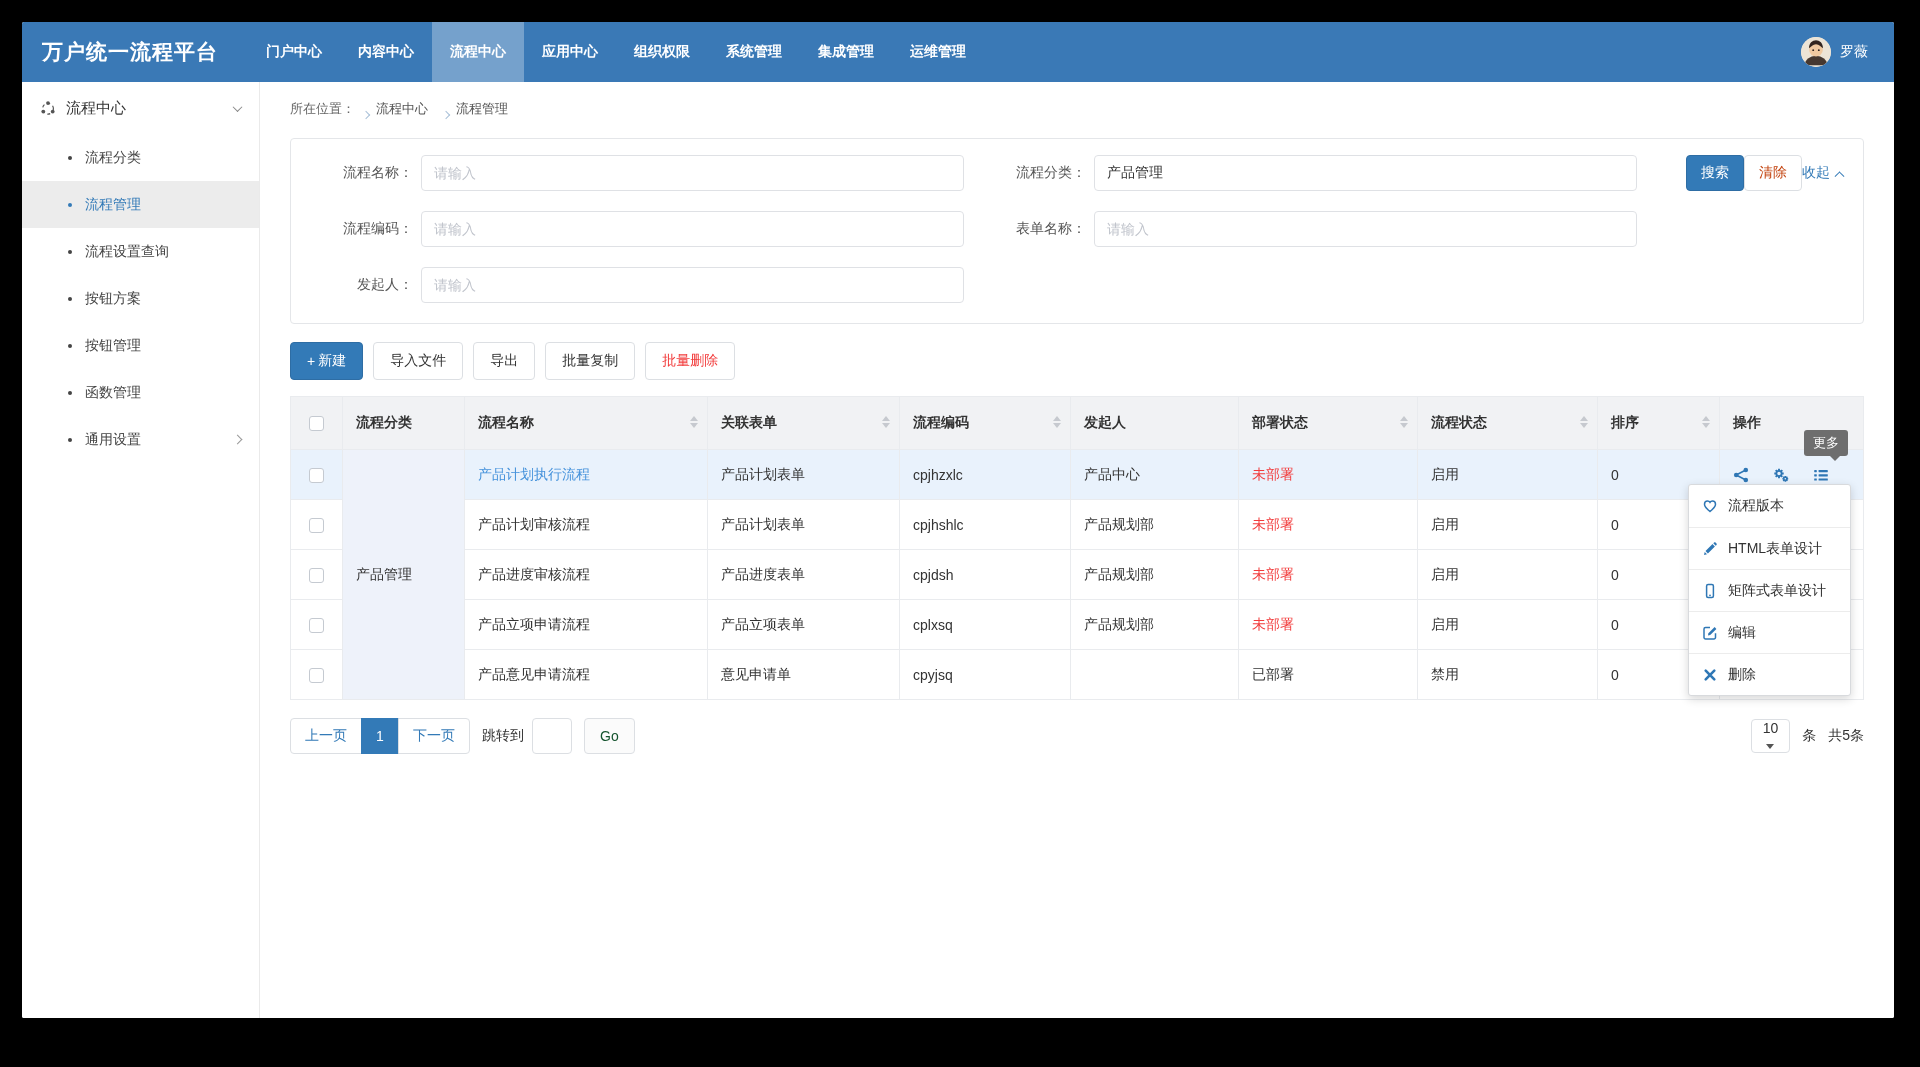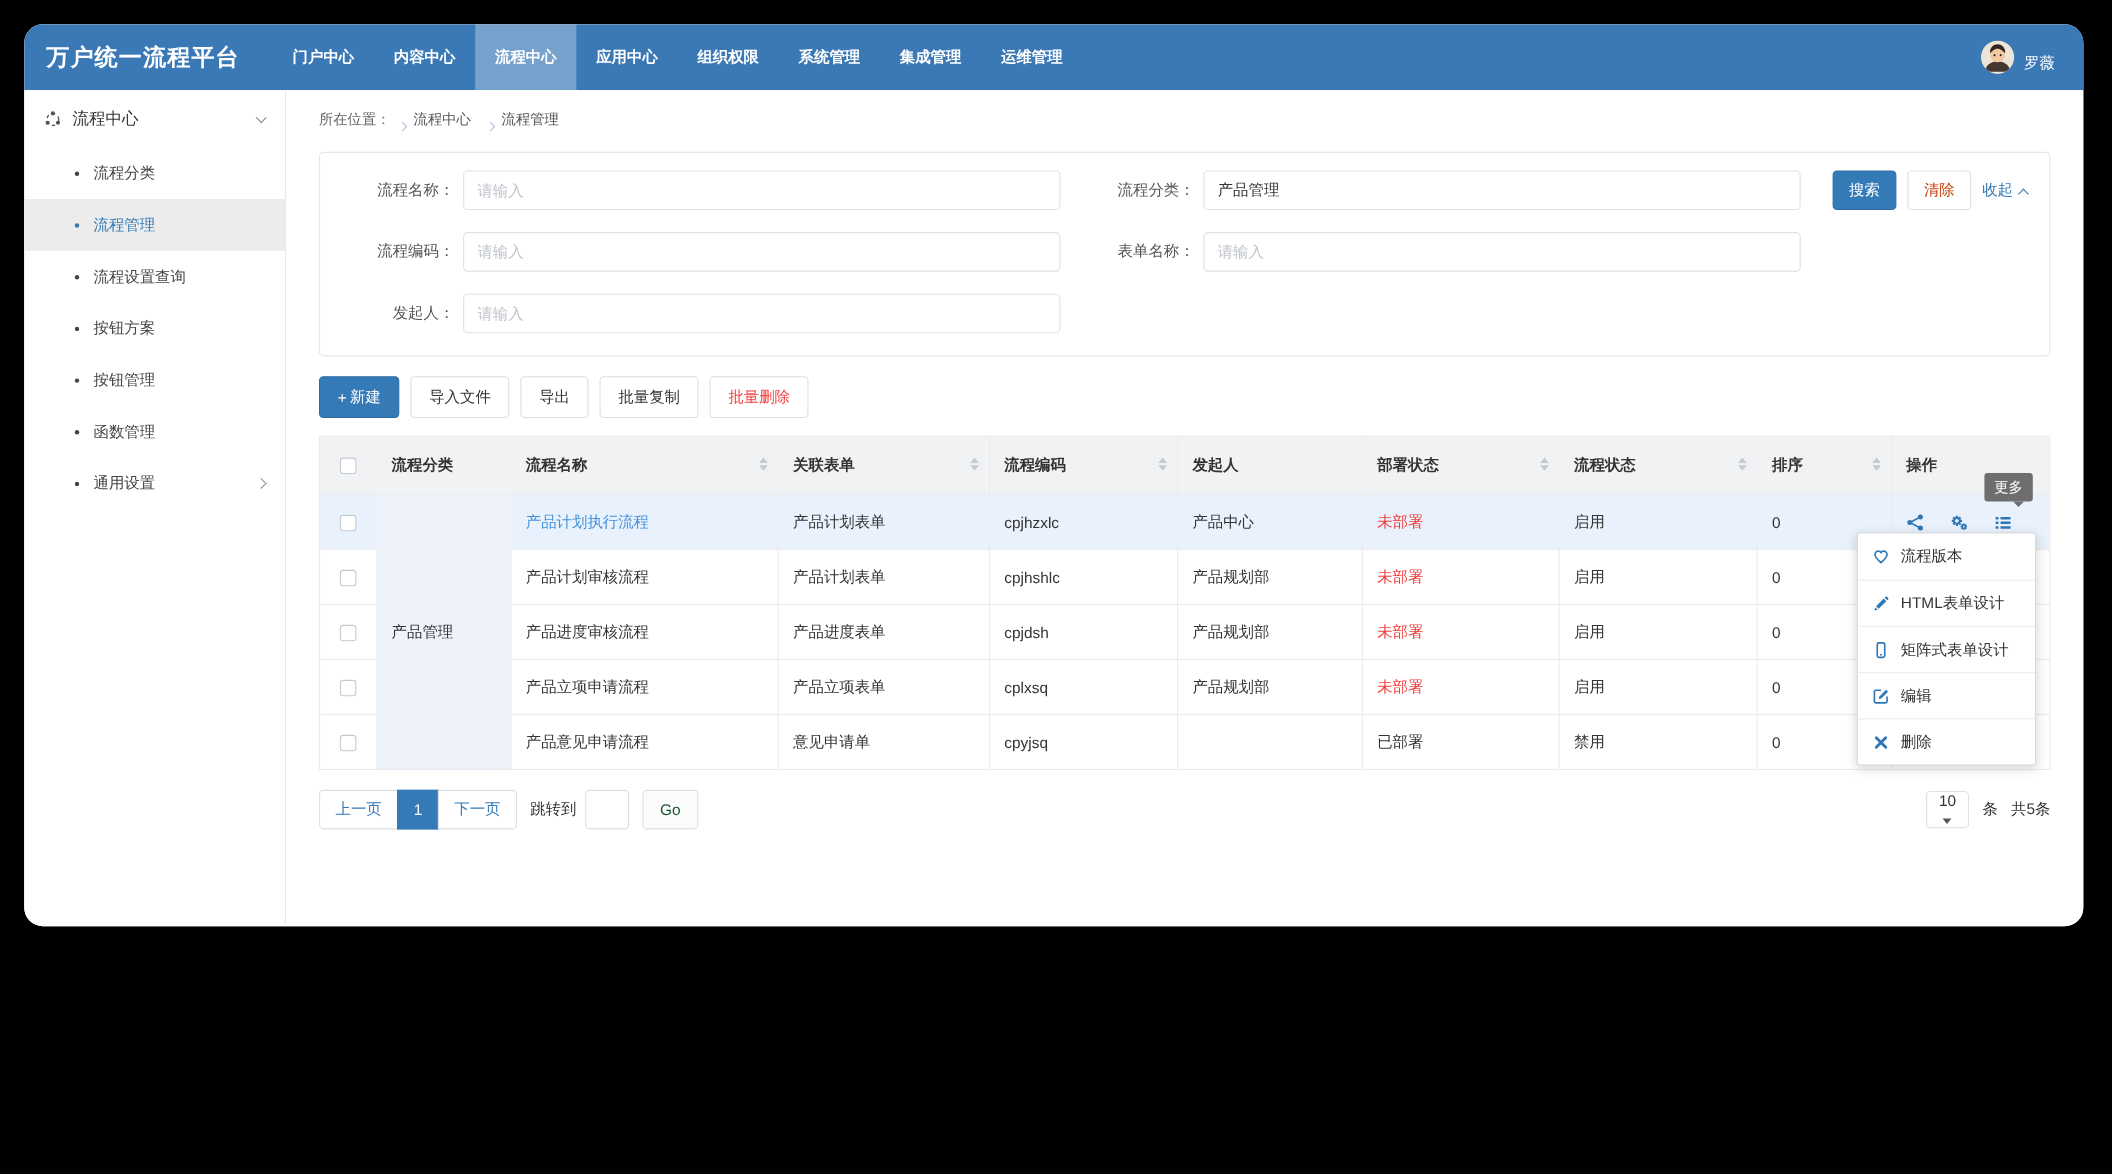--- a/index.html
+++ b/index.html
@@ -1,29 +1,29 @@
 <!DOCTYPE html>
 <html><head>
 <meta charset="utf-8">
 <style>
   html,body{margin:0;padding:0;width:1920px;height:1067px;background:#000;overflow:hidden;
     font-family:"Liberation Sans","DejaVu Sans",sans-serif;}
   *{box-sizing:border-box;}
   .page{position:relative;width:1920px;height:1067px;background:#000;}
-  .app{position:absolute;left:22px;top:22px;width:1872px;height:820px;background:#fff;
-    border-radius:17px;overflow:hidden;}
+  .app{position:absolute;left:22px;top:22px;width:1872px;height:996px;background:#fff;
+    border-radius:2px;overflow:hidden;}
 
   
   .topbar{height:60px;background:#3a79b6;display:flex;align-items:center;padding:0 26px 0 20px;}
   .brand{color:#fff;font-size:21px;font-weight:bold;letter-spacing:1px;margin-right:30px;}
   .topnav{display:flex;height:60px;}
   .nav-item{height:60px;display:flex;align-items:center;padding:0 18px;color:#fff;font-size:14px;
     font-weight:600;cursor:pointer;}
   .nav-item.active{background:rgba(255,255,255,.30);}
-  .userbox{margin-left:auto;display:flex;align-items:flex-end;gap:9px;}
+  .userbox{margin-left:auto;display:flex;align-items:center;gap:9px;}
   .avatar{width:30px;height:30px;border-radius:50%;overflow:hidden;background:#efe7da;flex:none;}
   .username{color:#fff;font-size:14px;}
 
   
   .appbody{display:flex;height:960px;}
   .sidebar{width:238px;background:#fff;border-right:1px solid #eaeaea;position:relative;flex:none;}
   .side-header{display:flex;align-items:center;gap:10px;height:52px;padding:0 18px;color:#333;font-size:15px;}
   .side-header .chev{margin-left:auto;color:#888;}
   .side-item{display:flex;align-items:center;height:47px;padding:0 18px 0 46px;font-size:14px;color:#444;cursor:pointer;}
   .side-item .bullet{width:4px;height:4px;border-radius:50%;background:currentColor;margin-right:13px;flex:none;}
@@ -47,21 +47,21 @@
 
   
   .search-panel{margin:10px 30px 0;border:1px solid #e4e6e9;border-radius:4px;padding:16px 20px 4px;}
   .f-row{display:flex;align-items:center;margin-bottom:20px;}
   .f-row:last-child{margin-bottom:16px;}
   .f-label{width:110px;text-align:right;font-size:14px;color:#555;flex:none;padding-right:8px;}
   .f-label.second{width:130px;}
   .f-input{width:543px;height:36px;border:1px solid #dfe1e5;border-radius:4px;padding:0 12px;
     font-size:14px;color:#333;outline:none;flex:none;}
   .f-input::placeholder{color:#c0c4cc;}
-  .search-actions{margin-left:auto;display:flex;align-items:center;gap:10px;}
+  .search-actions{margin-left:auto;display:flex;align-items:center;}
   .btn-search{width:58px;height:36px;background:#337ab7;border:1px solid #2e6da4;color:#fff;
     border-radius:4px;font-size:14px;cursor:pointer;}
   .btn-clear{width:58px;height:36px;background:#fff;border:1px solid #dcdfe3;color:#c2410c;
     border-radius:4px;font-size:14px;cursor:pointer;}
   .link-collapse{color:#337ab7;font-size:14px;display:flex;align-items:center;gap:6px;cursor:pointer;}
 
   
   .toolbar{margin:18px 30px 16px;display:flex;gap:10px;}
   .btn{height:38px;border-radius:4px;font-size:14px;padding:0 16px;display:flex;align-items:center;
     gap:3px;border:1px solid #dcdfe3;background:#fff;color:#333;cursor:pointer;}

